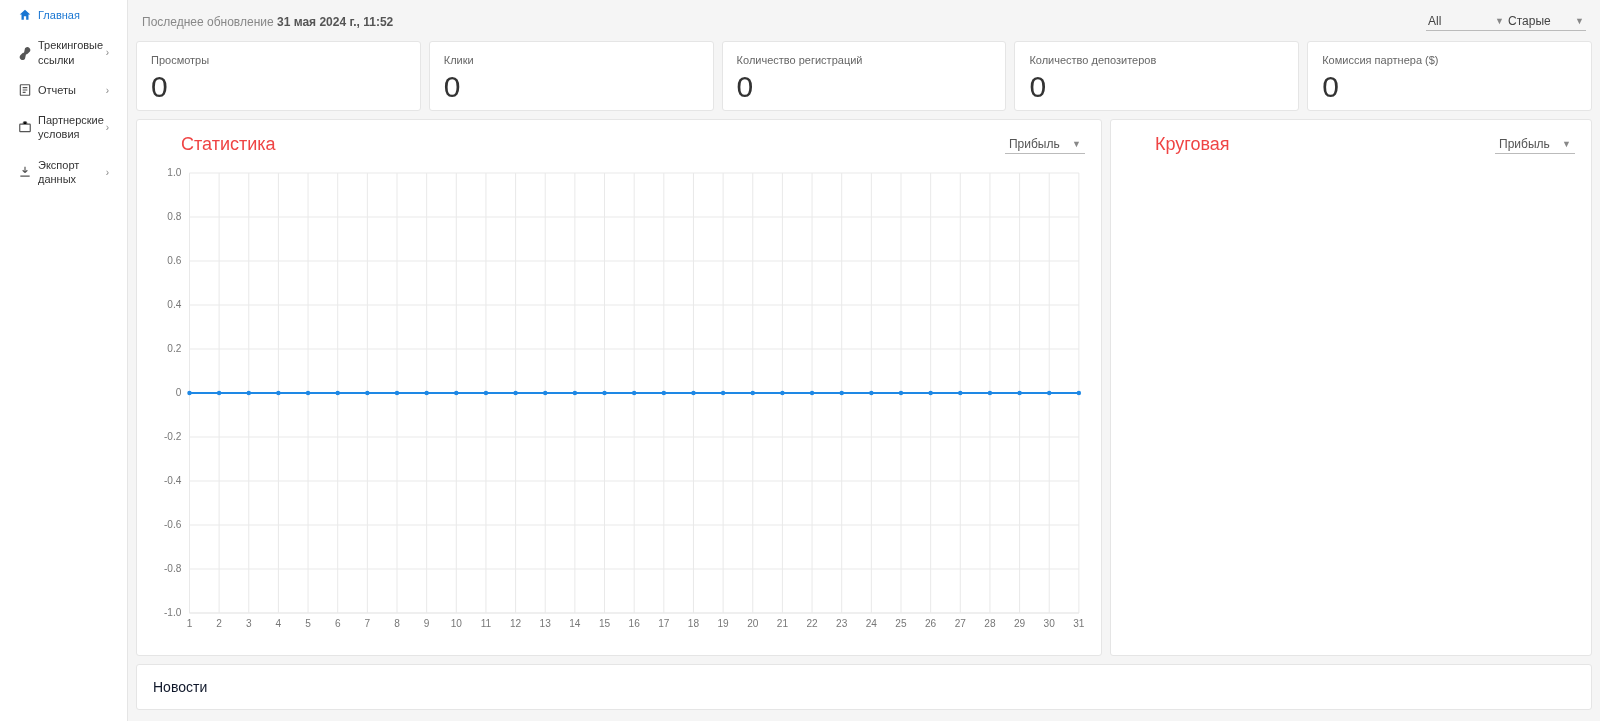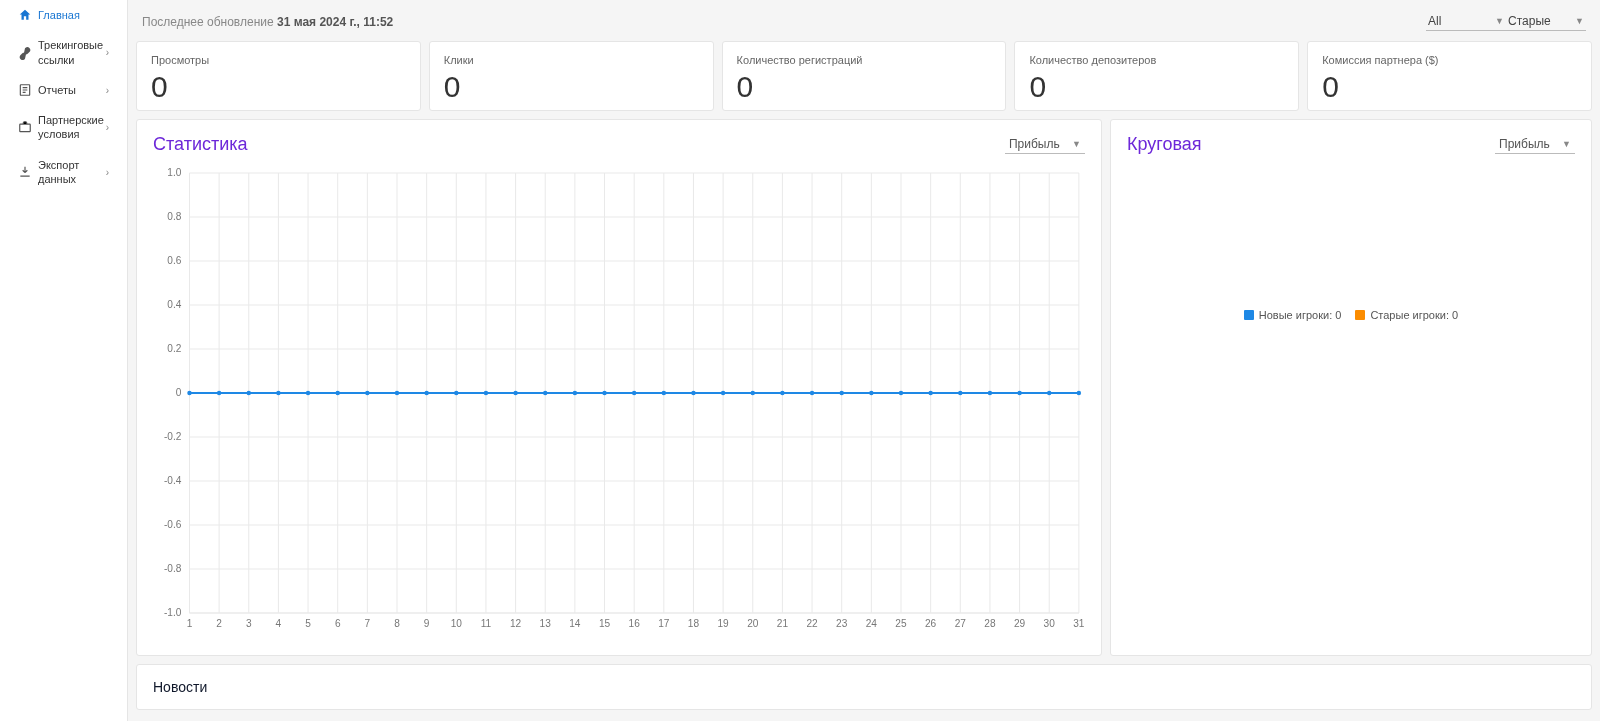--- a/index.html
+++ b/index.html
@@ -28,21 +28,21 @@
   .stat-card { flex: 1; background: #fff; border: 1px solid #e5e5e5; border-radius: 3px; padding: 12px 14px 8px 14px; }
   .stat-title { font-size: 11px; color: #666; margin-bottom: 6px; }
   .stat-value { font-size: 30px; font-weight: 400; color: #333; line-height: 1; }
 
   
   .panels-row { display: flex; gap: 8px; margin-bottom: 8px; }
   .panel { background: #fff; border: 1px solid #e5e5e5; border-radius: 3px; padding: 14px 16px 20px 16px; }
   .panel-stats { flex: 2.08; }
   .panel-pie { flex: 1; }
   .panel-header { display: flex; justify-content: space-between; align-items: center; margin-bottom: 10px; }
-  .panel-title { font-size: 18px; font-weight: 400; color: #6d28d9; }
+  .panel-title { font-size: 18px; font-weight: 400; color: #ef4444; margin-left: 28px; }
   .panel-select { display: inline-flex; align-items: center; font-size: 12px; color: #555; border-bottom: 1px solid #bbb; padding: 2px 4px; cursor: pointer; min-width: 80px; justify-content: space-between;}
   .panel-select .caret { font-size: 9px; color: #888; margin-left: 8px; }
 
   
   .chart-wrap { width: 100%; }
   svg.line-chart { width: 100%; height: 470px; display: block; }
   .axis-text { font-size: 10px; fill: #777; }
   .grid-line { stroke: #e9e9e9; stroke-width: 1; }
   .data-line { stroke: #1e88e5; stroke-width: 2; fill: none; }
   .data-dot { fill: #1e88e5; }
@@ -274,30 +274,20 @@
     </div>
 
     <div class="panel panel-pie">
       <div class="panel-header">
         <div class="panel-title">Круговая</div>
         <div class="panel-select">
           <span>Прибыль</span>
           <span class="caret">▼</span>
         </div>
       </div>
-      <div class="pie-legend">
-        <span class="leg-item">
-          <span class="leg-swatch" style="background:#1e88e5"></span>
-          <span>Новые игроки: 0</span>
-        </span>
-        <span class="leg-item">
-          <span class="leg-swatch" style="background:#fb8c00"></span>
-          <span>Старые игроки: 0</span>
-        </span>
-      </div>
     </div>
 
   </div>
 
   <div class="news-panel">
     <div class="news-title">Новости</div>
   </div>
 
 </main>
 

